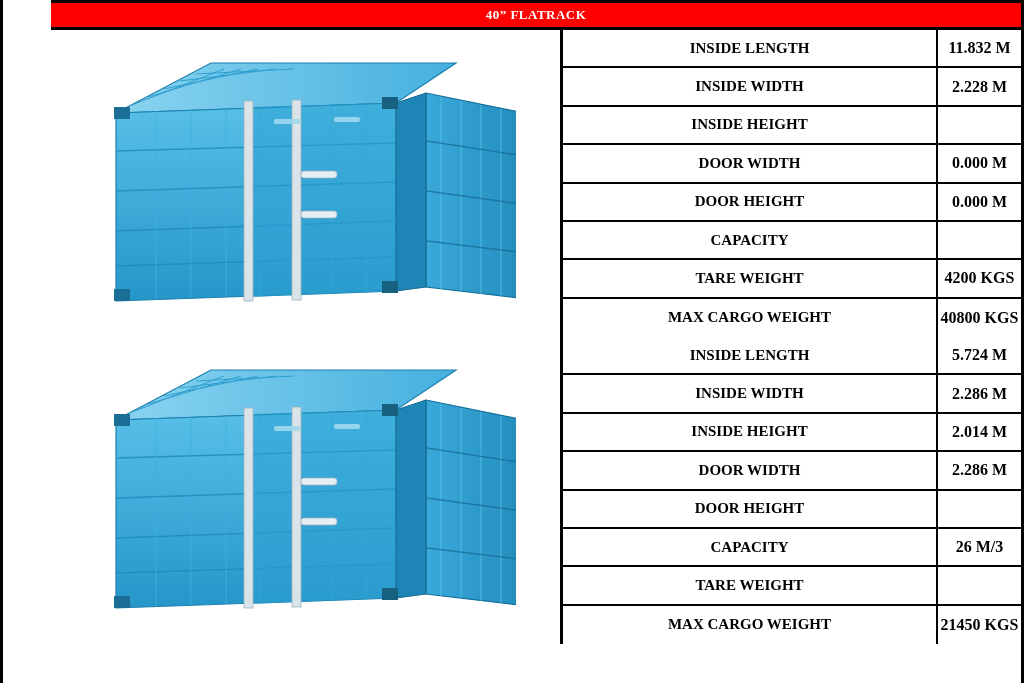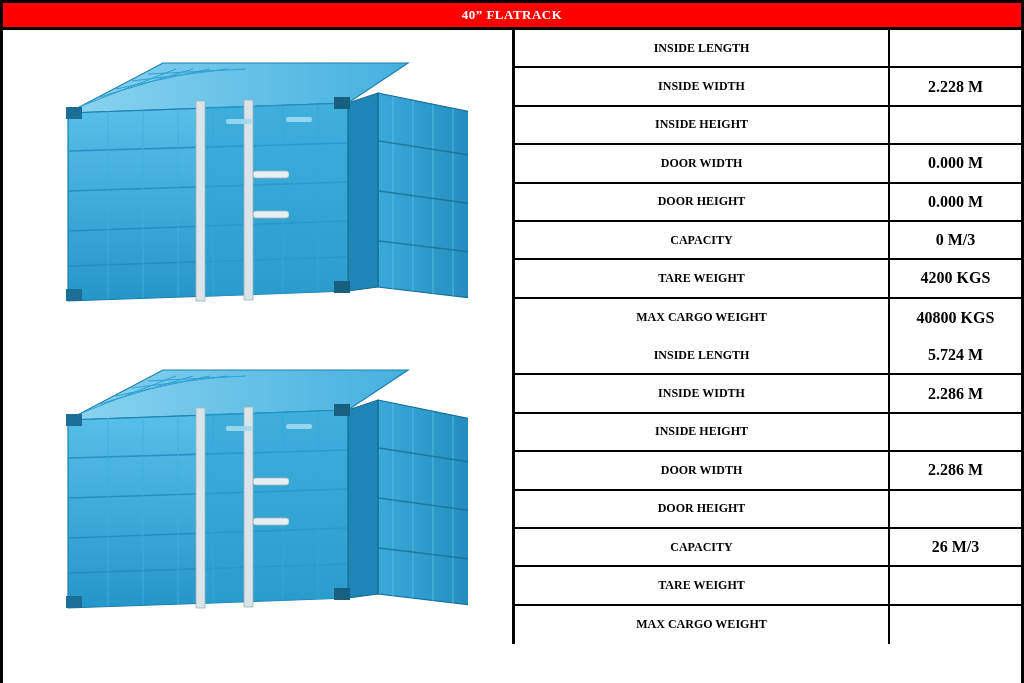--- a/index.html
+++ b/index.html
@@ -14,20 +14,21 @@
     overflow: hidden;
   }
   .page {
     width: 1024px;
     height: 683px;
     position: relative;
     background: #ffffff;
     box-sizing: border-box;
     border-left: 3px solid #000;
     border-right: 3px solid #000;
+    padding-left: 48px;
   }
   .section {
     width: 100%;
   }
   .section-title {
     background: #ff0000;
     color: #ffffff;
     font-family: "Liberation Serif", serif;
     font-weight: bold;
     font-size: 13px;
@@ -70,21 +71,21 @@
   }
   .spec-row:last-child {
     border-bottom: none;
   }
   .spec-label {
     width: 375px;
     box-sizing: border-box;
     border-right: 2px solid #000;
     font-family: "Liberation Serif", serif;
     font-weight: bold;
-    font-size: 12px;
+    font-size: 15px;
     text-align: right;
     color: #000;
     display: flex;
     align-items: center;
     justify-content: center;
   }
   .spec-value {
     flex: 1;
     box-sizing: border-box;
     font-family: "Liberation Serif", serif;
@@ -195,39 +196,39 @@
             <g fill="#9fd9ef" opacity="0.9">
               <rect x="178" y="68" width="26" height="5" rx="2"></rect>
               <rect x="238" y="66" width="26" height="5" rx="2"></rect>
             </g>
           </svg>
         </div>
       </div>
       <div class="spec-cell">
         <div class="spec-row">
           <div class="spec-label">INSIDE LENGTH</div>
+          <div class="spec-value">11.832 M</div>
         </div>
         <div class="spec-row">
           <div class="spec-label">INSIDE WIDTH</div>
           <div class="spec-value">2.228 M</div>
         </div>
         <div class="spec-row">
           <div class="spec-label">INSIDE HEIGHT</div>
         </div>
         <div class="spec-row">
           <div class="spec-label">DOOR WIDTH</div>
           <div class="spec-value">0.000 M</div>
         </div>
         <div class="spec-row">
           <div class="spec-label">DOOR HEIGHT</div>
           <div class="spec-value">0.000 M</div>
         </div>
         <div class="spec-row">
           <div class="spec-label">CAPACITY</div>
-          <div class="spec-value">0 M/3</div>
         </div>
         <div class="spec-row">
           <div class="spec-label">TARE WEIGHT</div>
           <div class="spec-value">4200 KGS</div>
         </div>
         <div class="spec-row">
           <div class="spec-label">MAX CARGO WEIGHT</div>
           <div class="spec-value">40800 KGS</div>
         </div>
       </div>
@@ -321,35 +322,37 @@
         <div class="spec-row">
           <div class="spec-label">INSIDE LENGTH</div>
           <div class="spec-value">5.724 M</div>
         </div>
         <div class="spec-row">
           <div class="spec-label">INSIDE WIDTH</div>
           <div class="spec-value">2.286 M</div>
         </div>
         <div class="spec-row">
           <div class="spec-label">INSIDE HEIGHT</div>
+          <div class="spec-value">2.014 M</div>
         </div>
         <div class="spec-row">
           <div class="spec-label">DOOR WIDTH</div>
           <div class="spec-value">2.286 M</div>
         </div>
         <div class="spec-row">
           <div class="spec-label">DOOR HEIGHT</div>
         </div>
         <div class="spec-row">
           <div class="spec-label">CAPACITY</div>
           <div class="spec-value">26 M/3</div>
         </div>
         <div class="spec-row">
           <div class="spec-label">TARE WEIGHT</div>
         </div>
         <div class="spec-row">
           <div class="spec-label">MAX CARGO WEIGHT</div>
+          <div class="spec-value">21450 KGS</div>
         </div>
       </div>
     </div>
   </div>
 
 </div>
 
 </body></html>

